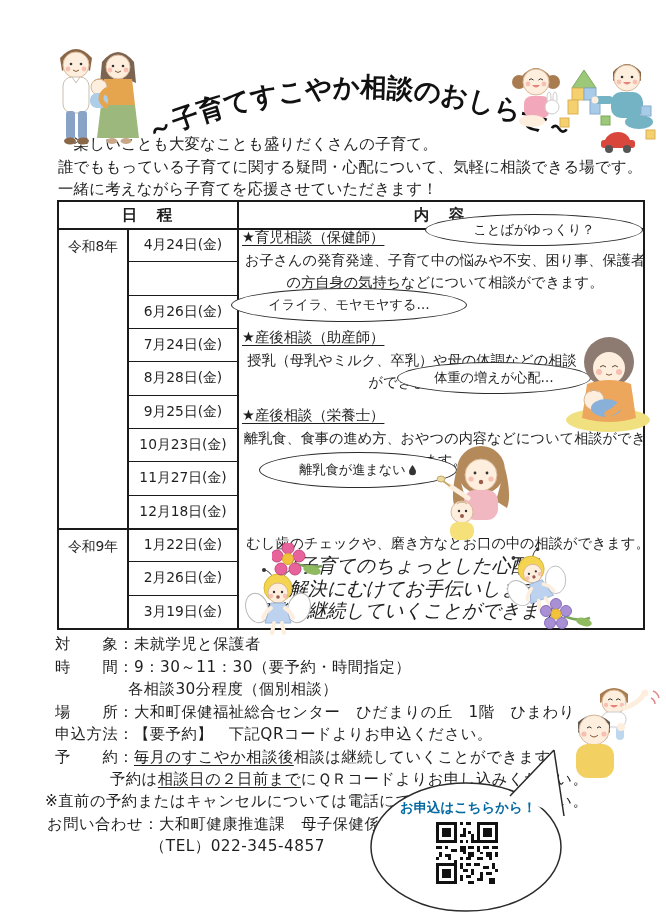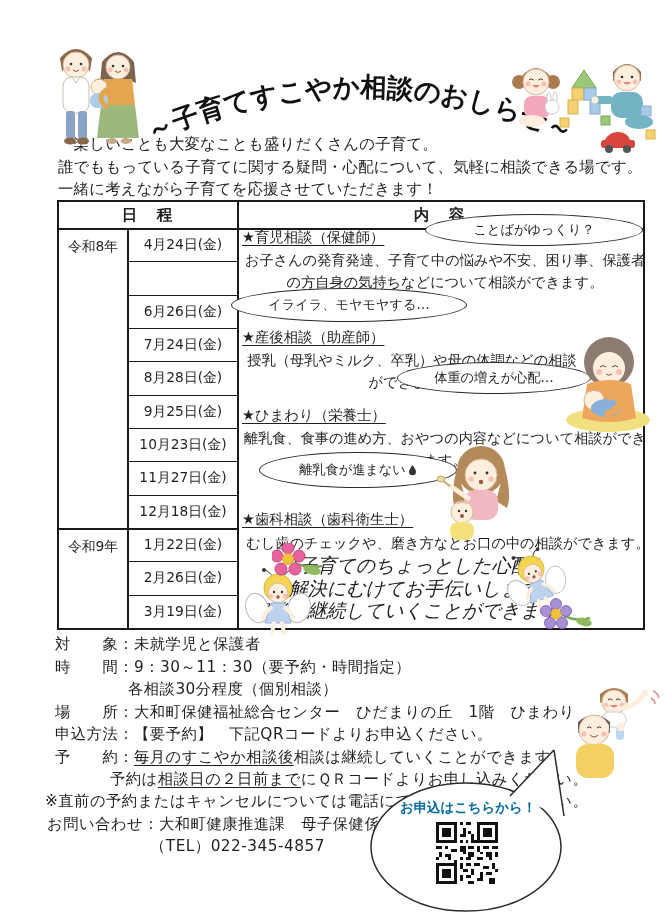--- a/index.html
+++ b/index.html
@@ -146,23 +146,22 @@
     <div class="cell dcell" style="top:259px">11月27日(金)</div>
     <div class="cell dcell" style="top:293px">12月18日(金)</div>
     <div class="cell dcell" style="top:326px">1月22日(金)</div>
     <div class="cell dcell" style="top:359px">2月26日(金)</div>
     <div class="cell dcell" style="top:393px">3月19日(金)</div>
 
     <div class="ctitle" style="left:183px;top:26px">★育児相談（保健師）</div>
     <div class="cbody" style="left:183px;top:48px;width:406px">お子さんの発育発達、子育て中の悩みや不安、困り事、保護者の方自身の気持ちなどについて相談ができます。</div>
     <div class="ctitle" style="left:183px;top:126px">★産後相談（助産師）</div>
     <div class="cbody" style="left:183px;top:148px;width:340px">授乳（母乳やミルク、卒乳）や母の体調などの相談ができます。</div>
-    <div class="ctitle" style="left:183px;top:204px">★ひまわり（栄養士）</div>
+    <div class="ctitle" style="left:183px;top:204px">★産後相談（栄養士）</div>
     <div class="cbody" style="left:183px;top:226px;width:406px">離乳食、食事の進め方、おやつの内容などについて相談ができます。</div>
-    <div class="ctitle" style="left:183px;top:308px">★歯科相談（歯科衛生士）</div>
     <div class="cbody" style="left:183px;top:331px;width:412px">むし歯のチェックや、磨き方などお口の中の相談ができます。</div>
 
     <div class="bubble" style="left:366px;top:12px;width:216px;height:30px">
         <span>ことばがゆっくり？</span>
       </div>
     <div class="bubble" style="left:172px;top:86px;width:234px;height:32px">
         <span>イライラ、モヤモヤする…</span>
       </div>
     <div class="bubble" style="left:338px;top:160px;width:192px;height:30px">
         <span>体重の増えが心配…</span>

